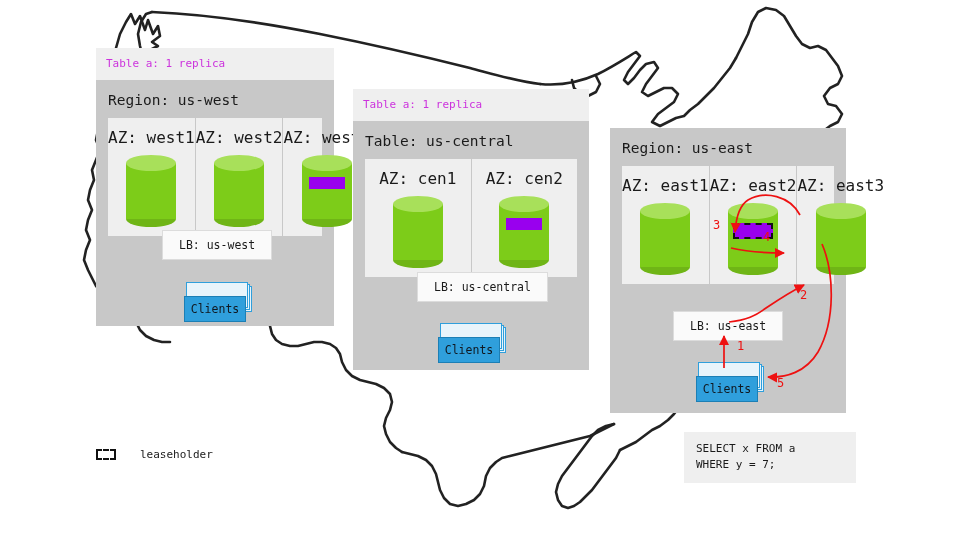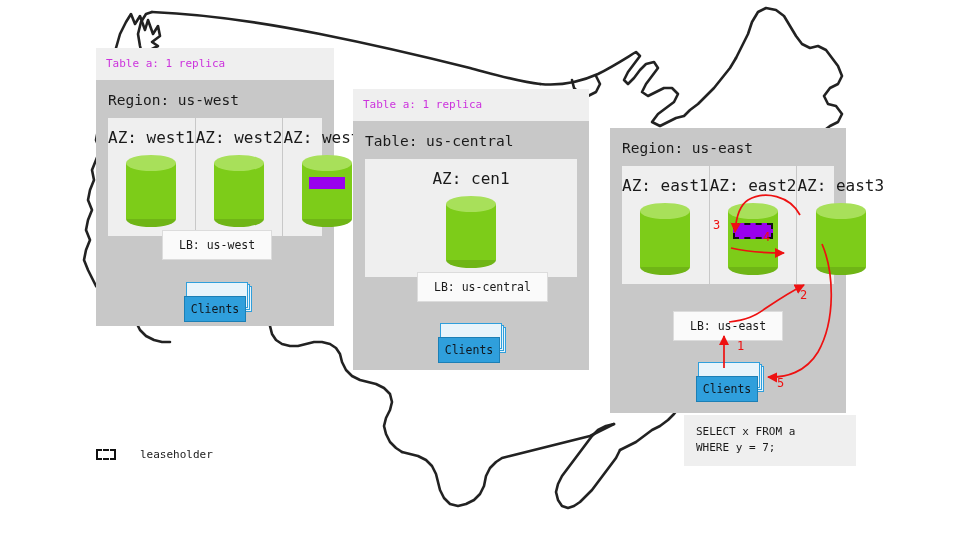--- a/index.html
+++ b/index.html
@@ -401,20 +401,29 @@
     <div class="region-label">Table: us-central</div>
     <div class="az-row">
       <div class="az-cell">
         <div class="az-label">AZ: cen1</div>
         <div class="cyl">
           <div class="bottom"></div>
           <div class="body"></div>
           <div class="top"></div>
         </div>
       </div>
+      <div class="az-cell">
+        <div class="az-label">AZ: cen2</div>
+        <div class="cyl">
+          <div class="bottom"></div>
+          <div class="body"></div>
+          <div class="top"></div>
+          <div class="replica"></div>
+        </div>
+      </div>
     </div>
     <div class="lb-box" style="left:64px; top:183px;">LB: us-central</div>
     <div class="clients" style="left:85px; top:232px;">
       <div class="sheet s3"></div>
       <div class="sheet s2"></div>
       <div class="sheet s1"></div>
       <div class="sheet s0">Clients</div>
     </div>
   </div>
 
@@ -449,21 +458,21 @@
     </div>
     <div class="lb-box" style="left:63px; top:183px;">LB: us-east</div>
     <div class="clients" style="left:86px; top:232px;">
       <div class="sheet s3"></div>
       <div class="sheet s2"></div>
       <div class="sheet s1"></div>
       <div class="sheet s0">Clients</div>
     </div>
   </div>
 
-  <div class="sql-box" style="left:684px; top:415px; width:148px;">SELECT x FROM a
+  <div class="sql-box" style="left:684px; top:432px; width:148px;">SELECT x FROM a
 WHERE y = 7;</div>
 
   <div class="legend">
     <div class="swatch"></div>
     <div class="legend-text">leaseholder</div>
   </div>
 
   <svg id="arrows" viewBox="0 0 960 540">
     <defs>
       <marker id="ah" markerWidth="7" markerHeight="7" refX="5.4" refY="3" orient="auto">

